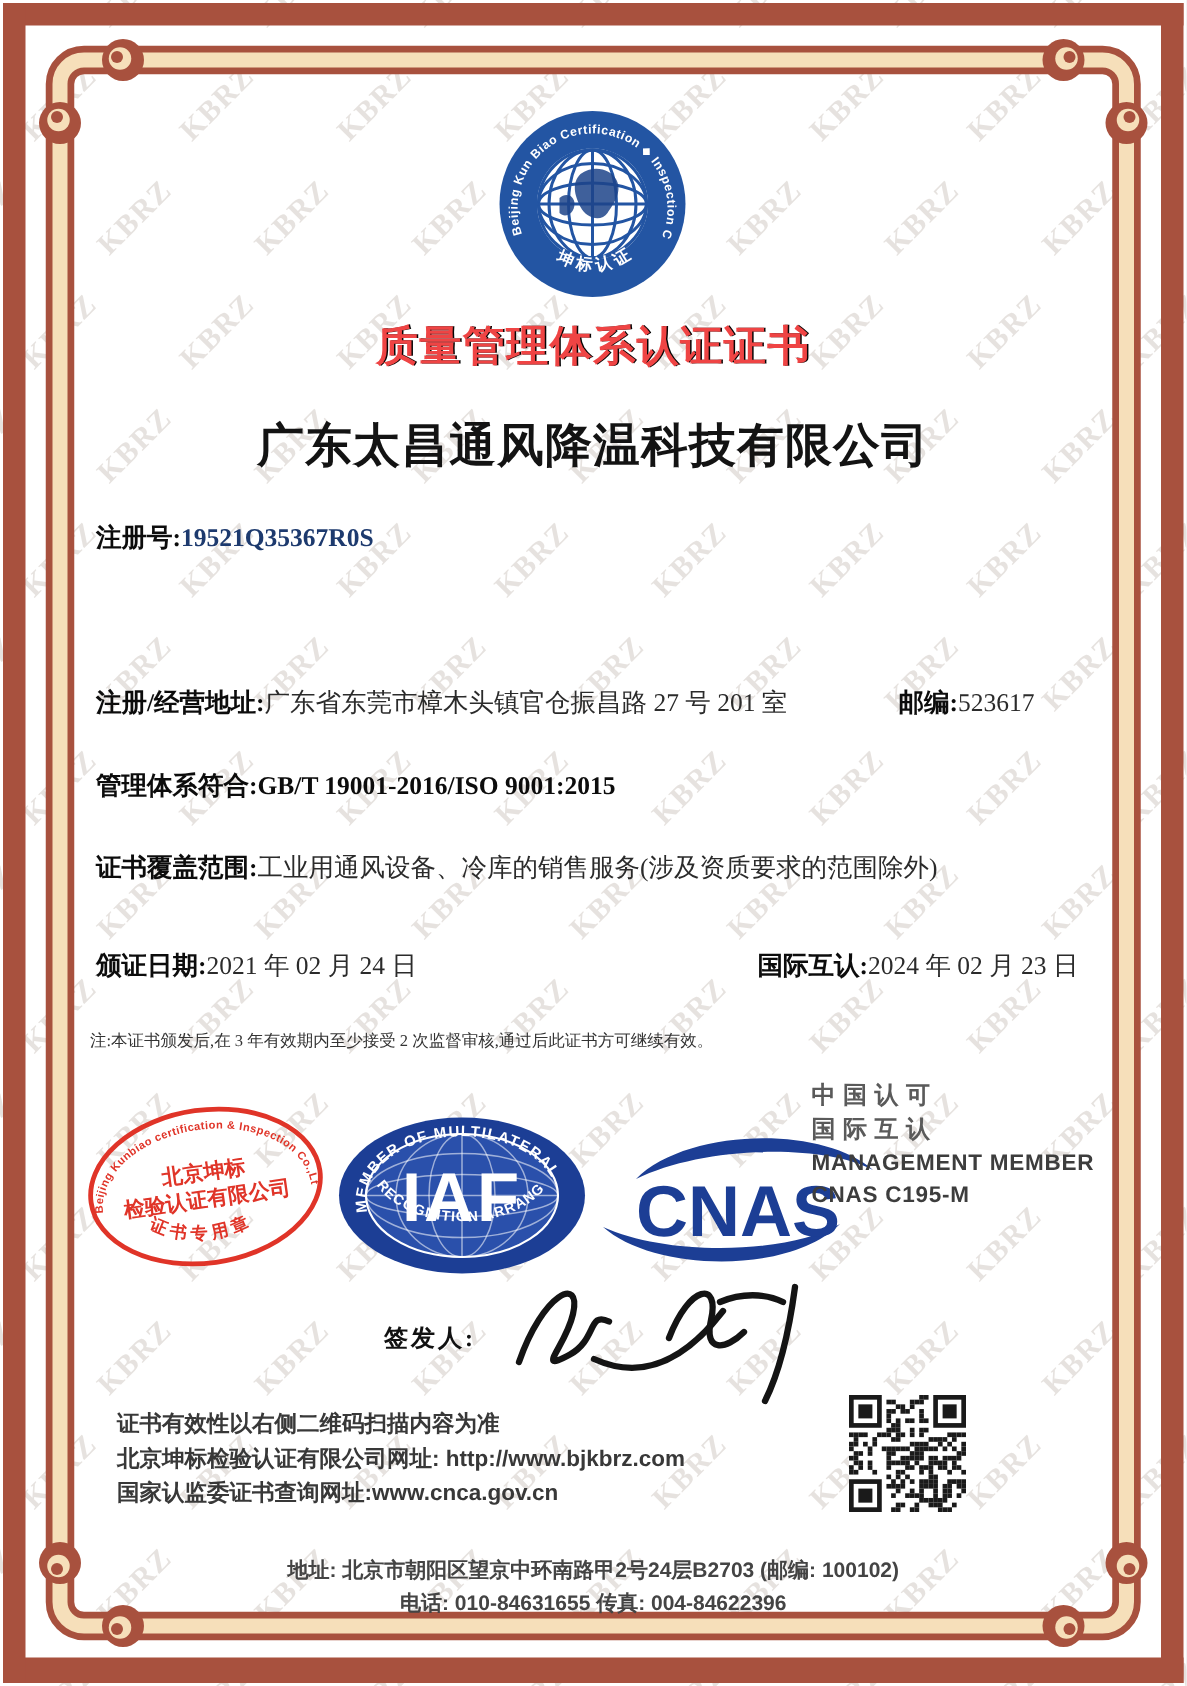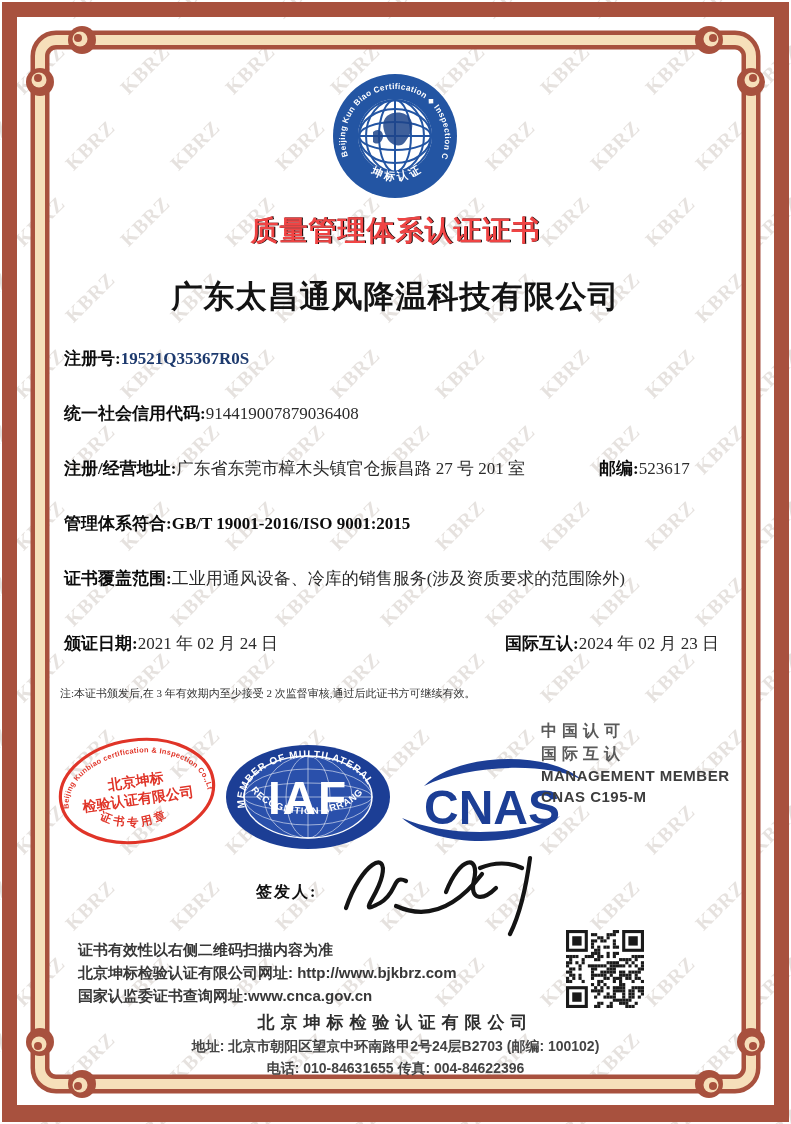--- a/index.html
+++ b/index.html
@@ -249,23 +249,20 @@
       <text font-family="Liberation Sans, DejaVu Sans, sans-serif" font-size="11" font-weight="bold" fill="#ffffff" letter-spacing="3">
         <textPath href="#ringBottom">坤标认证</textPath>
       </text>
     </svg>
 
     <div class="abs center title">质量管理体系认证证书</div>
     <div class="abs center company">广东太昌通风降温科技有限公司</div>
 
     <div class="abs row" style="top:347px">
       <span class="lbl">注册号:</span><span class="val-blue">19521Q35367R0S</span>
-    </div>
-    <div class="abs row" style="top:402px">
-      <span class="lbl">统一社会信用代码:</span><span class="val">914419007879036408</span>
     </div>
     <div class="abs row" style="top:457px">
       <span class="lbl">注册/经营地址:</span><span class="val">广东省东莞市樟木头镇官仓振昌路 27 号 201 室</span>
       <span class="abs" style="left:535px;top:0"><span class="lbl">邮编:</span><span class="val">523617</span></span>
     </div>
     <div class="abs row" style="top:512px">
       <span class="lbl">管理体系符合:</span><span class="val-bold">GB/T 19001-2016/ISO 9001:2015</span>
     </div>
     <div class="abs row" style="top:567px">
       <span class="lbl">证书覆盖范围:</span><span class="val">工业用通风设备、冷库的销售服务(涉及资质要求的范围除外)</span>
@@ -558,18 +555,17 @@
           <rect x="1" y="1" width="5" height="5" fill="#ffffff"></rect>
           <rect x="2" y="2" width="3" height="3" fill="#1a1a1a"></rect>
           <rect x="18" y="0" width="7" height="7" fill="#1a1a1a"></rect>
           <rect x="19" y="1" width="5" height="5" fill="#ffffff"></rect>
           <rect x="20" y="2" width="3" height="3" fill="#1a1a1a"></rect>
           <rect x="0" y="18" width="7" height="7" fill="#1a1a1a"></rect>
           <rect x="1" y="19" width="5" height="5" fill="#ffffff"></rect>
           <rect x="2" y="20" width="3" height="3" fill="#1a1a1a"></rect>
         </svg></div>
 
-    <div class="abs center fc-name">北京坤标检验认证有限公司</div>
     <div class="abs center fc-line fc-addr">地址: 北京市朝阳区望京中环南路甲2号24层B2703 (邮编: 100102)</div>
     <div class="abs center fc-line fc-tel">电话: 010-84631655  传真: 004-84622396</div>
 
   </div>
 </div>
 
 </body></html>

